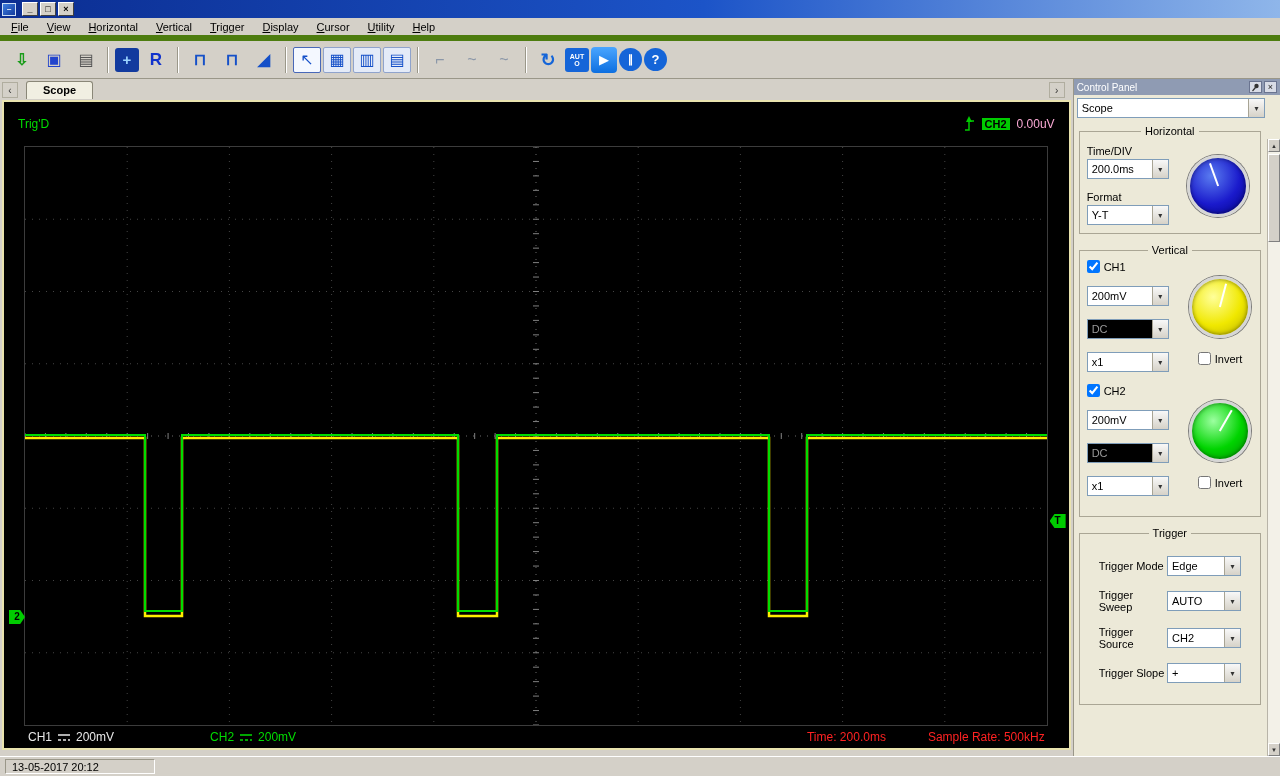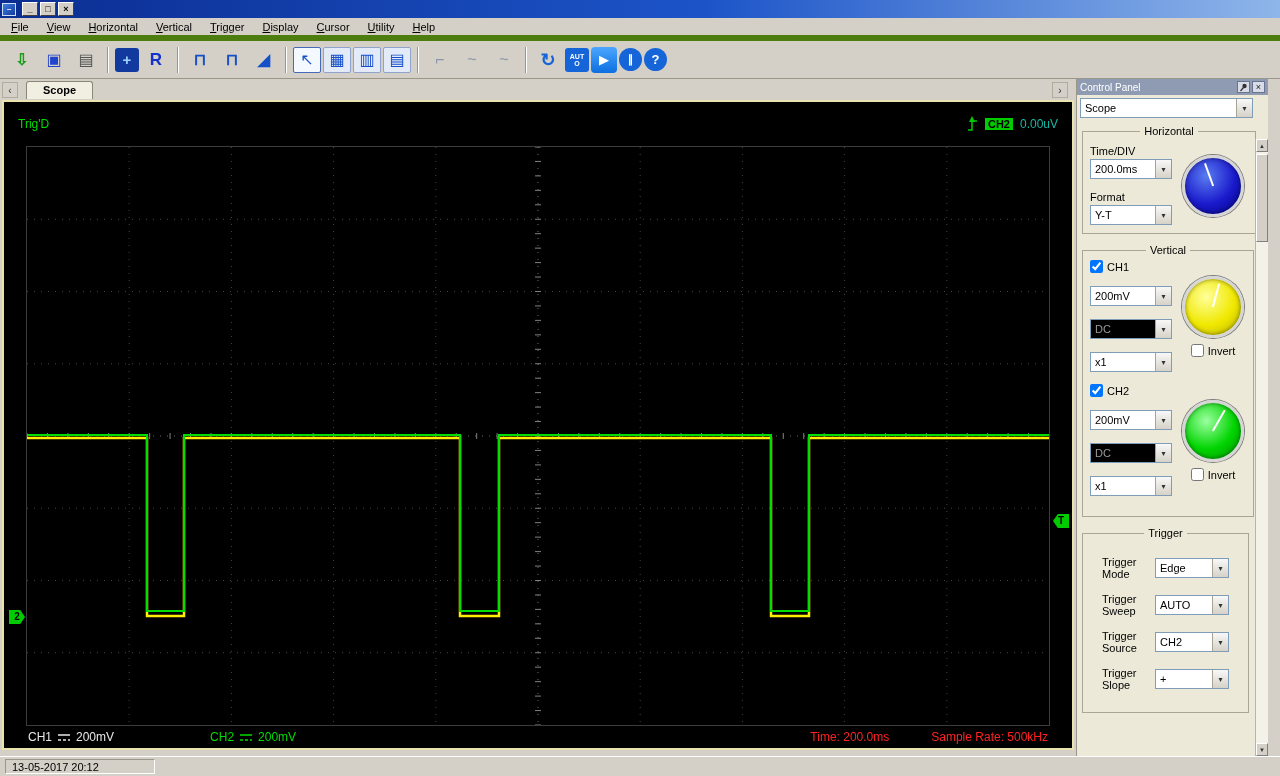--- a/index.html
+++ b/index.html
@@ -55,39 +55,39 @@
     background:#d4d0c8; border:1px solid #b0ad9f; margin-bottom:1px; }
   .tab-arrow.right { margin-left:auto; margin-right:6px; }
   .tab { margin-left:8px; padding:2px 16px 3px; background:#f1efe2; border:1px solid #8a8778; border-bottom:none;
     border-radius:3px 3px 0 0; font-size:11px; font-weight:bold; }
 
   .scope-widget { position:relative; height:650px; margin:1px 2px 0; background:#000; border:2px solid #e9e3ae; }
   .scope-top { height:44px; display:flex; align-items:center; padding:0 14px; font-size:12px; }
   .trig-status { color:#00dd00; }
   .scope-top-right { margin-left:auto; display:flex; align-items:center; gap:7px; }
   .trig-ch-badge { background:#00cc00; color:#000; font-weight:bold; padding:0 3px; font-size:11px; }
-  .trig-value { color:#14b8a6; }
+  .trig-value { color:#f9a8d4; }
 
   .scope-plot { width:1024px; height:580px; margin:0 auto; background:#000; border:1px solid #3c3c3c; position:relative; }
   .scope-plot svg { display:block; width:1022px; height:578px; }
 
   .scope-bottom { height:22px; display:flex; align-items:center; padding:0 10px; font-size:12px; }
   .ch-readout { display:flex; align-items:center; gap:5px; }
   .ch1-readout { color:#e8e8e8; margin-left:14px; }
   .ch2-readout { color:#00dd00; margin-left:96px; }
   .time-readout { margin-left:auto; color:#ff2222; }
   .rate-readout { margin:0 14px 0 42px; color:#ff2222; }
 
   .marker { position:absolute; background:#00cc00; color:#000; font-size:10px; font-weight:bold;
     width:16px; height:14px; line-height:14px; text-align:center; }
   .marker-ch2 { left:5px; top:508px; clip-path:polygon(0 0,70% 0,100% 50%,70% 100%,0 100%); }
   .marker-trig { right:3px; top:412px; clip-path:polygon(100% 0,30% 0,0 50%,30% 100%,100% 100%); }
 
   
-  .right-pane { width:192px; background:#ece9d8; border-left:1px solid #9a9789; position:relative; overflow:hidden; }
+  .right-pane { width:208px; background:#ece9d8; border-left:1px solid #9a9789; position:relative; overflow:hidden; }
   .cp-header { height:16px; background:#8f9bb3; display:flex; align-items:center; padding:0 3px; }
   .cp-title { flex:1; color:#fff; font-size:10px; }
   .cp-header-btn { width:13px; height:12px; display:flex; align-items:center; justify-content:center;
     font-size:9px; color:#222; background:#d8dce6; border:1px solid #6a7490; margin-left:2px; }
   .cp-mode { margin:3px 15px 3px 3px; }
   .cp-content { margin-right:14px; }
 
   fieldset { border:1px solid #aaa695; margin:7px 5px 10px; padding:4px 7px 8px; }
   legend { margin:0 auto; padding:0 4px; font-size:11px; color:#000; }
   .fld-label { font-size:11px; display:block; margin:4px 0 2px; }
@@ -113,21 +113,21 @@
   .knob.green { background:radial-gradient(circle at 38% 32%,#9cffa0,#00d400 55%,#009000); }
   .knob.green .knob-pointer { transform:translateX(-50%) rotate(30deg); }
   .h-knob { margin:14px 4px 0 auto; }
 
   .ch-block { display:flex; margin-bottom:12px; }
   .ch-left { width:92px; }
   .ch-left .combo { margin-top:13px; }
   .cb-row { display:flex; align-items:center; gap:4px; font-size:11px; }
   .ch-right { margin-left:auto; margin-right:2px; display:flex; flex-direction:column; align-items:center; }
   .ch-right .knob { margin-top:16px; }
-  .ch-right .cb-row { margin-top:6px; }
+  .ch-right .cb-row { margin-top:14px; }
 
   .trig-row { display:flex; align-items:center; margin:13px 12px; }
   .trig-row .fld-label { flex:1; margin:0; }
 
   
   .cp-scrollbar { position:absolute; top:60px; right:0; bottom:0; width:13px; background:#f3f1e8;
     border-left:1px solid #b8b4a8; display:flex; flex-direction:column; }
   .sb-btn { height:13px; background:#d4d0c8; border:1px solid; border-color:#fff #808080 #808080 #fff;
     display:flex; align-items:center; justify-content:center; font-size:6px; color:#333; }
   .sb-track { flex:1; position:relative; }

